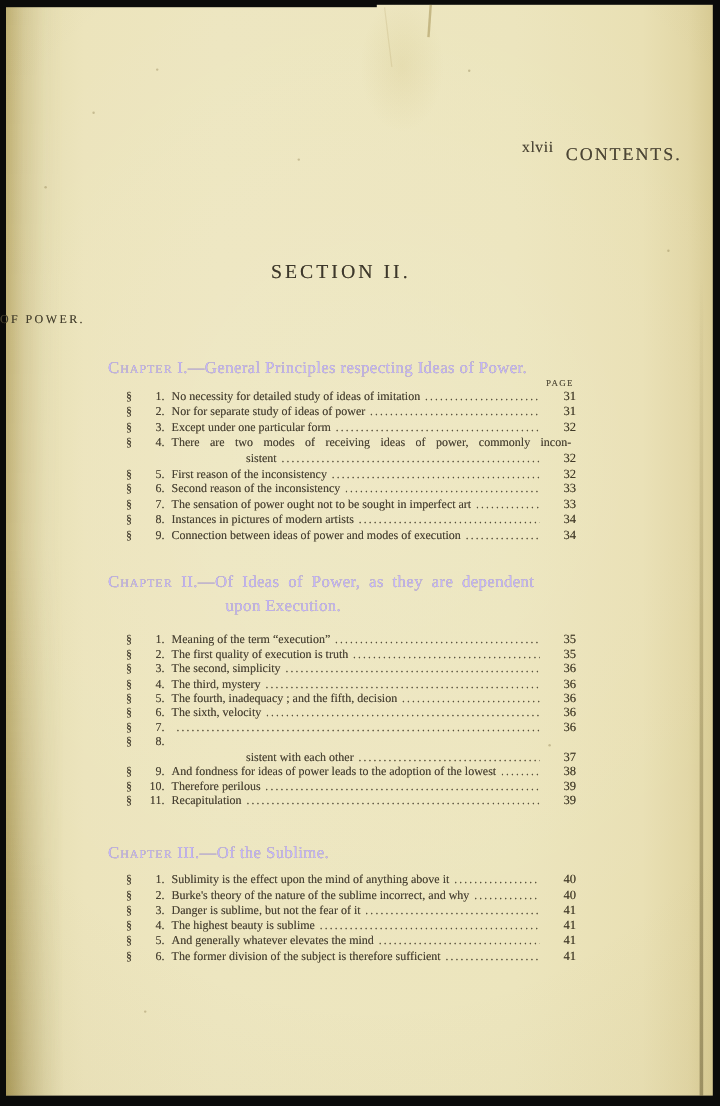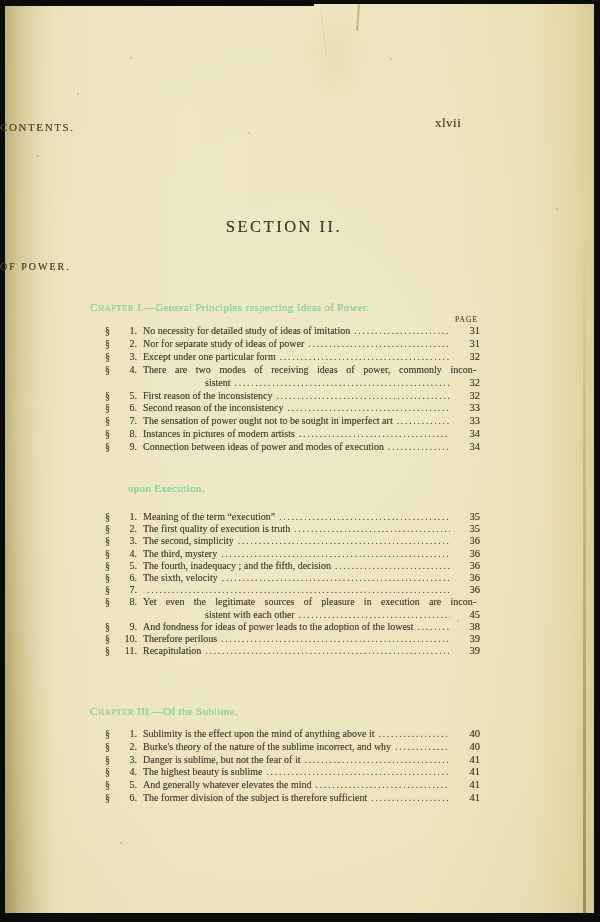--- a/index.html
+++ b/index.html
@@ -34,43 +34,43 @@
   #crease-2{left:323px;top:6px;width:1px;height:50px;opacity:.35;transform:rotate(-7deg);}
   #stain-1{position:absolute;left:300px;top:0;width:70px;height:110px;border-radius:50%;
     background:radial-gradient(closest-side, rgba(190,168,88,.14), rgba(190,168,88,0));}
   .speck{position:absolute;width:2px;height:2px;border-radius:50%;background:#8a7a4a;opacity:.38;}
 
   
   #content{position:absolute;inset:0;color:#443e30;}
   #content [data-name]{text-shadow:0 0 .5px rgba(72,62,36,.55);}
 
   .running-head{
-    position:absolute;left:0;top:121px;width:568px;text-align:left;
-    font-size:11px;letter-spacing:1.6px;color:#4b4536;
+    position:absolute;left:0;top:121px;width:568px;text-align:right;
+    font-size:15px;letter-spacing:1.6px;color:#4b4536;
   }
   .folio{position:absolute;left:435px;top:115px;font-size:13px;letter-spacing:.5px;color:#4c4637;}
   .section-heading{
     position:absolute;left:0;top:217px;width:568px;text-align:center;
     font-size:16.5px;letter-spacing:2.5px;color:#3d382c;
   }
   .section-sub{
     position:absolute;left:0;top:261px;width:568px;text-align:left;
     font-size:10px;letter-spacing:2px;color:#45402f;
   }
 
   #chapters{position:absolute;inset:0;}
   .chapter{position:absolute;left:90px;width:390px;}
   .chapter:nth-of-type(1){top:299px;}
   .chapter:nth-of-type(2){top:477px;}
   .chapter:nth-of-type(3){top:703px;}
 
-  .ch-heading{font-size:11px;line-height:17px;color:#86efac;letter-spacing:.3px;}
+  .ch-heading{font-size:14px;line-height:17px;color:#c4b5fd;letter-spacing:.3px;}
   .ch-word{font-variant:small-caps;letter-spacing:.8px;}
   .chapter:nth-of-type(2) .ch-line1{word-spacing:3.5px;}
-  .ch-line2{margin-left:38px;margin-top:3px;}
+  .ch-line2{margin-left:98px;margin-top:3px;}
 
   .page-label{
     position:absolute;top:16px;right:2px;
     font-size:7.5px;letter-spacing:1px;color:#55503e;
   }
 
   .entries{font-size:10px;color:#474134;}
   .chapter:nth-of-type(1) .entries{margin-top:9px;}
   .chapter:nth-of-type(1) .entries .row{line-height:12.9px;}
   .chapter:nth-of-type(2) .entries{margin-top:14px;}
@@ -183,20 +183,21 @@
             <div class="row" data-name="toc-entry">
               <span class="e-mark" data-name="entry-section-mark">§</span>
               <span class="e-num" data-name="entry-number">9.</span>
               <span class="e-text" data-name="entry-text">Connection between ideas of power and modes of execution</span>
               <span class="e-leader" data-name="dot-leader"></span>
               <span class="e-page" data-name="entry-page-number">34</span>
             </div>
           </div>
         </div>
         <div class="chapter" data-name="chapter-block">
+          <div class="ch-heading ch-line1" data-name="chapter-heading"><span class="ch-word" data-name="chapter-word">Chapter</span> II.—Of Ideas of Power, as they are dependent</div>
           <div class="ch-heading ch-line2" data-name="chapter-heading-line2">upon Execution.</div>
           <div class="entries" data-name="toc-entries">
             <div class="row" data-name="toc-entry">
               <span class="e-mark" data-name="entry-section-mark">§</span>
               <span class="e-num" data-name="entry-number">1.</span>
               <span class="e-text" data-name="entry-text">Meaning of the term “execution”</span>
               <span class="e-leader" data-name="dot-leader"></span>
               <span class="e-page" data-name="entry-page-number">35</span>
             </div>
             <div class="row" data-name="toc-entry">
@@ -236,26 +237,25 @@
             </div>
             <div class="row" data-name="toc-entry">
               <span class="e-mark" data-name="entry-section-mark">§</span>
               <span class="e-num" data-name="entry-number">7.</span>
               <span class="e-leader" data-name="dot-leader"></span>
               <span class="e-page" data-name="entry-page-number">36</span>
             </div>
             <div class="row wrap-first" data-name="toc-entry">
               <span class="e-mark" data-name="entry-section-mark">§</span>
               <span class="e-num" data-name="entry-number">8.</span>
-              <span class="e-text" data-name="entry-text">Yet even the legitimate sources of pleasure in execution are incon-</span>
             </div>
             <div class="row cont-row" data-name="toc-entry-continuation">
               <span class="e-text" data-name="entry-text">sistent with each other</span>
               <span class="e-leader" data-name="dot-leader"></span>
-              <span class="e-page" data-name="entry-page-number">45</span>
+              <span class="e-page" data-name="entry-page-number">37</span>
             </div>
             <div class="row" data-name="toc-entry">
               <span class="e-mark" data-name="entry-section-mark">§</span>
               <span class="e-num" data-name="entry-number">9.</span>
               <span class="e-text" data-name="entry-text">And fondness for ideas of power leads to the adoption of the lowest</span>
               <span class="e-leader" data-name="dot-leader"></span>
               <span class="e-page" data-name="entry-page-number">38</span>
             </div>
             <div class="row" data-name="toc-entry">
               <span class="e-mark" data-name="entry-section-mark">§</span>

